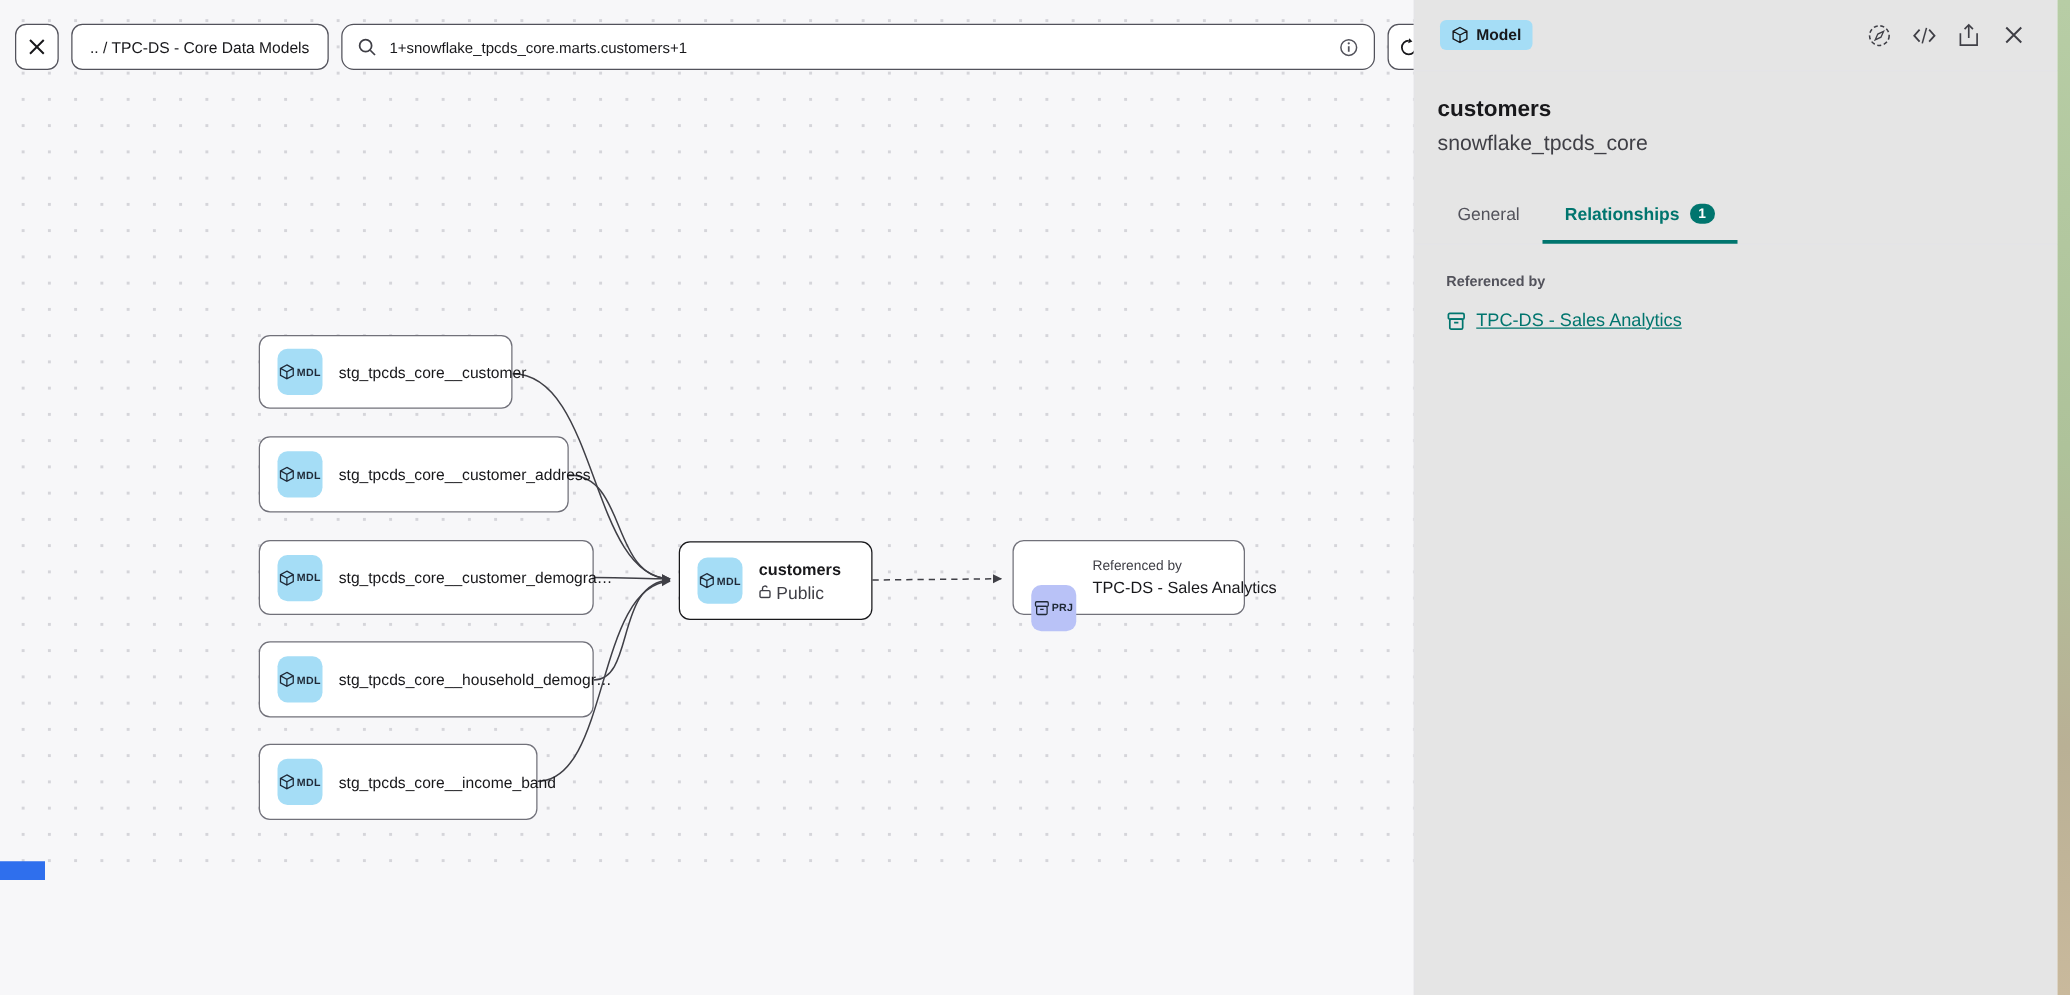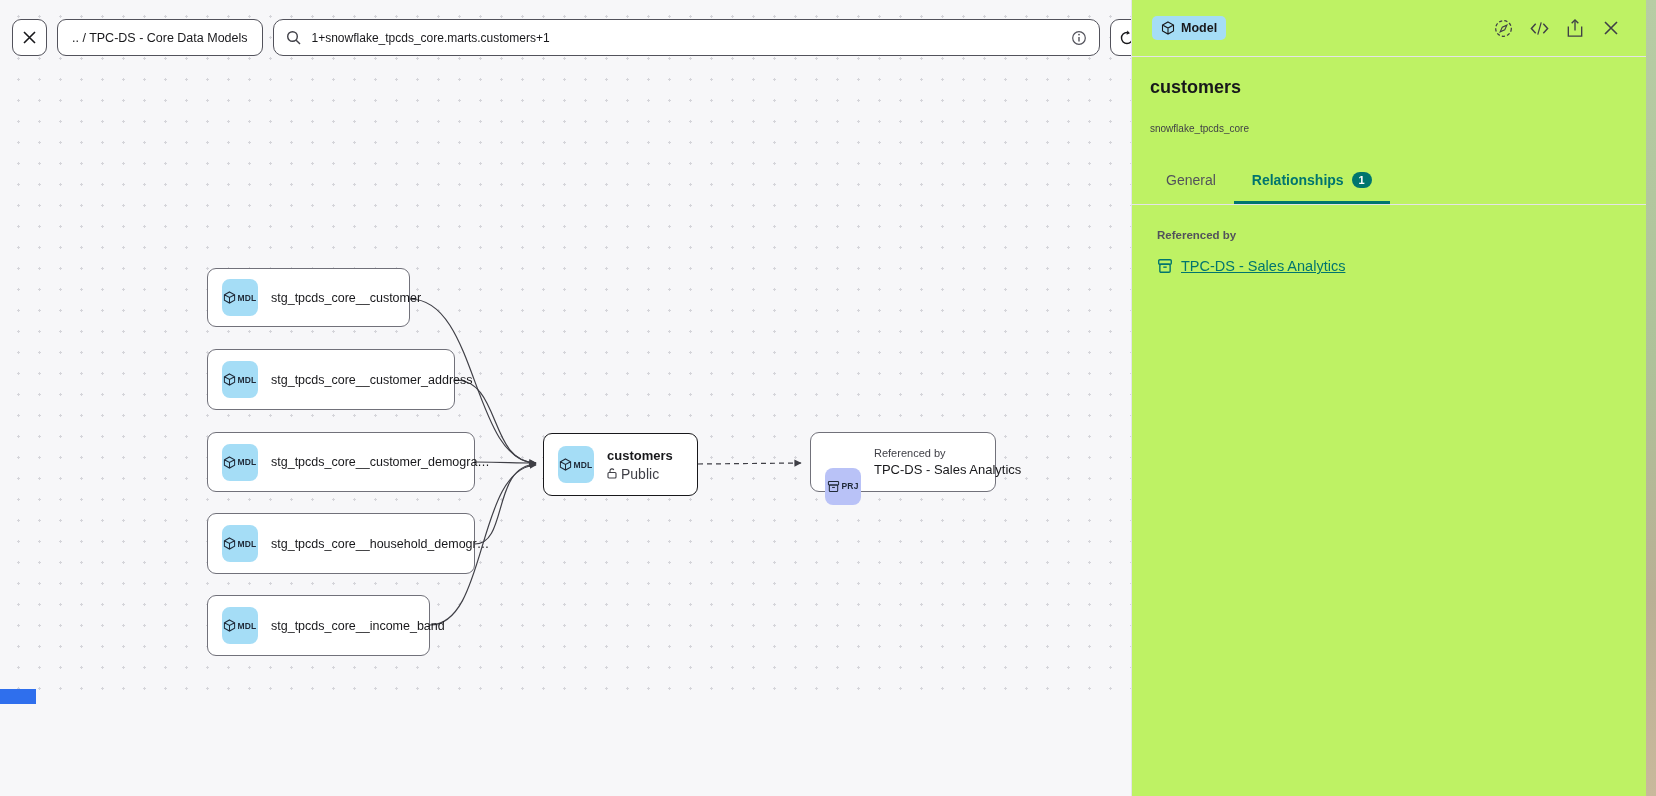--- a/index.html
+++ b/index.html
@@ -50,36 +50,36 @@
   .node-title { font-size:13px; font-weight:700; color:#18181b; }
   .node-sub { display:flex; align-items:center; gap:4px; font-size:14px; color:#3f3f46; margin-top:3px; }
   .prj-line1 { font-size:11px; color:#3f3f46; }
   .prj-line2 { font-size:13px; color:#18181b; margin-top:3px; white-space:nowrap; }
 
   .bottom-indicator { position:absolute; left:0; bottom:0; width:36px; height:15px; background:#2f6fed; }
 
   
   .panel {
     position:absolute; left:1131px; top:0; width:515px; height:796px;
-    background:#bef264; border-left:1px solid #e4e4e7;
+    background:#e5e5e5; border-left:1px solid #e4e4e7;
   }
   .panel-header {
     height:57px; display:flex; align-items:center; justify-content:space-between;
     padding:0 24px 0 20px; border-bottom:1px solid #e4e4e7;
   }
   .model-badge {
     display:inline-flex; align-items:center; gap:6px; background:#a5ddf6; color:#18181b;
     border-radius:5px; padding:5px 9px; font-size:12.5px; font-weight:700;
   }
   .header-icons { display:flex; align-items:center; gap:14px; }
   .hicon { width:22px; height:22px; display:flex; align-items:center; justify-content:center; color:#3f3f46; cursor:pointer; }
 
   .panel-title-block { padding:20px 20px 0 18px; }
   .panel-title { font-size:18px; font-weight:700; color:#18181b; }
-  .panel-subtitle { font-size:10px; color:#3f3f46; margin-top:25px; }
+  .panel-subtitle { font-size:17px; color:#3f3f46; margin-top:7px; }
 
   .tabs {
     display:flex; margin-top:26px; border-bottom:1px solid #e4e4e7; padding-left:16px;
   }
   .tab {
     padding:12px 18px 13px; font-size:14px; color:#52525b; cursor:pointer;
     display:flex; align-items:center; gap:8px; border-bottom:3px solid transparent;text-align:right;
   }
   .tab-active { color:#00756e; font-weight:700; border-bottom-color:#00756e; }
   .tab-count {

